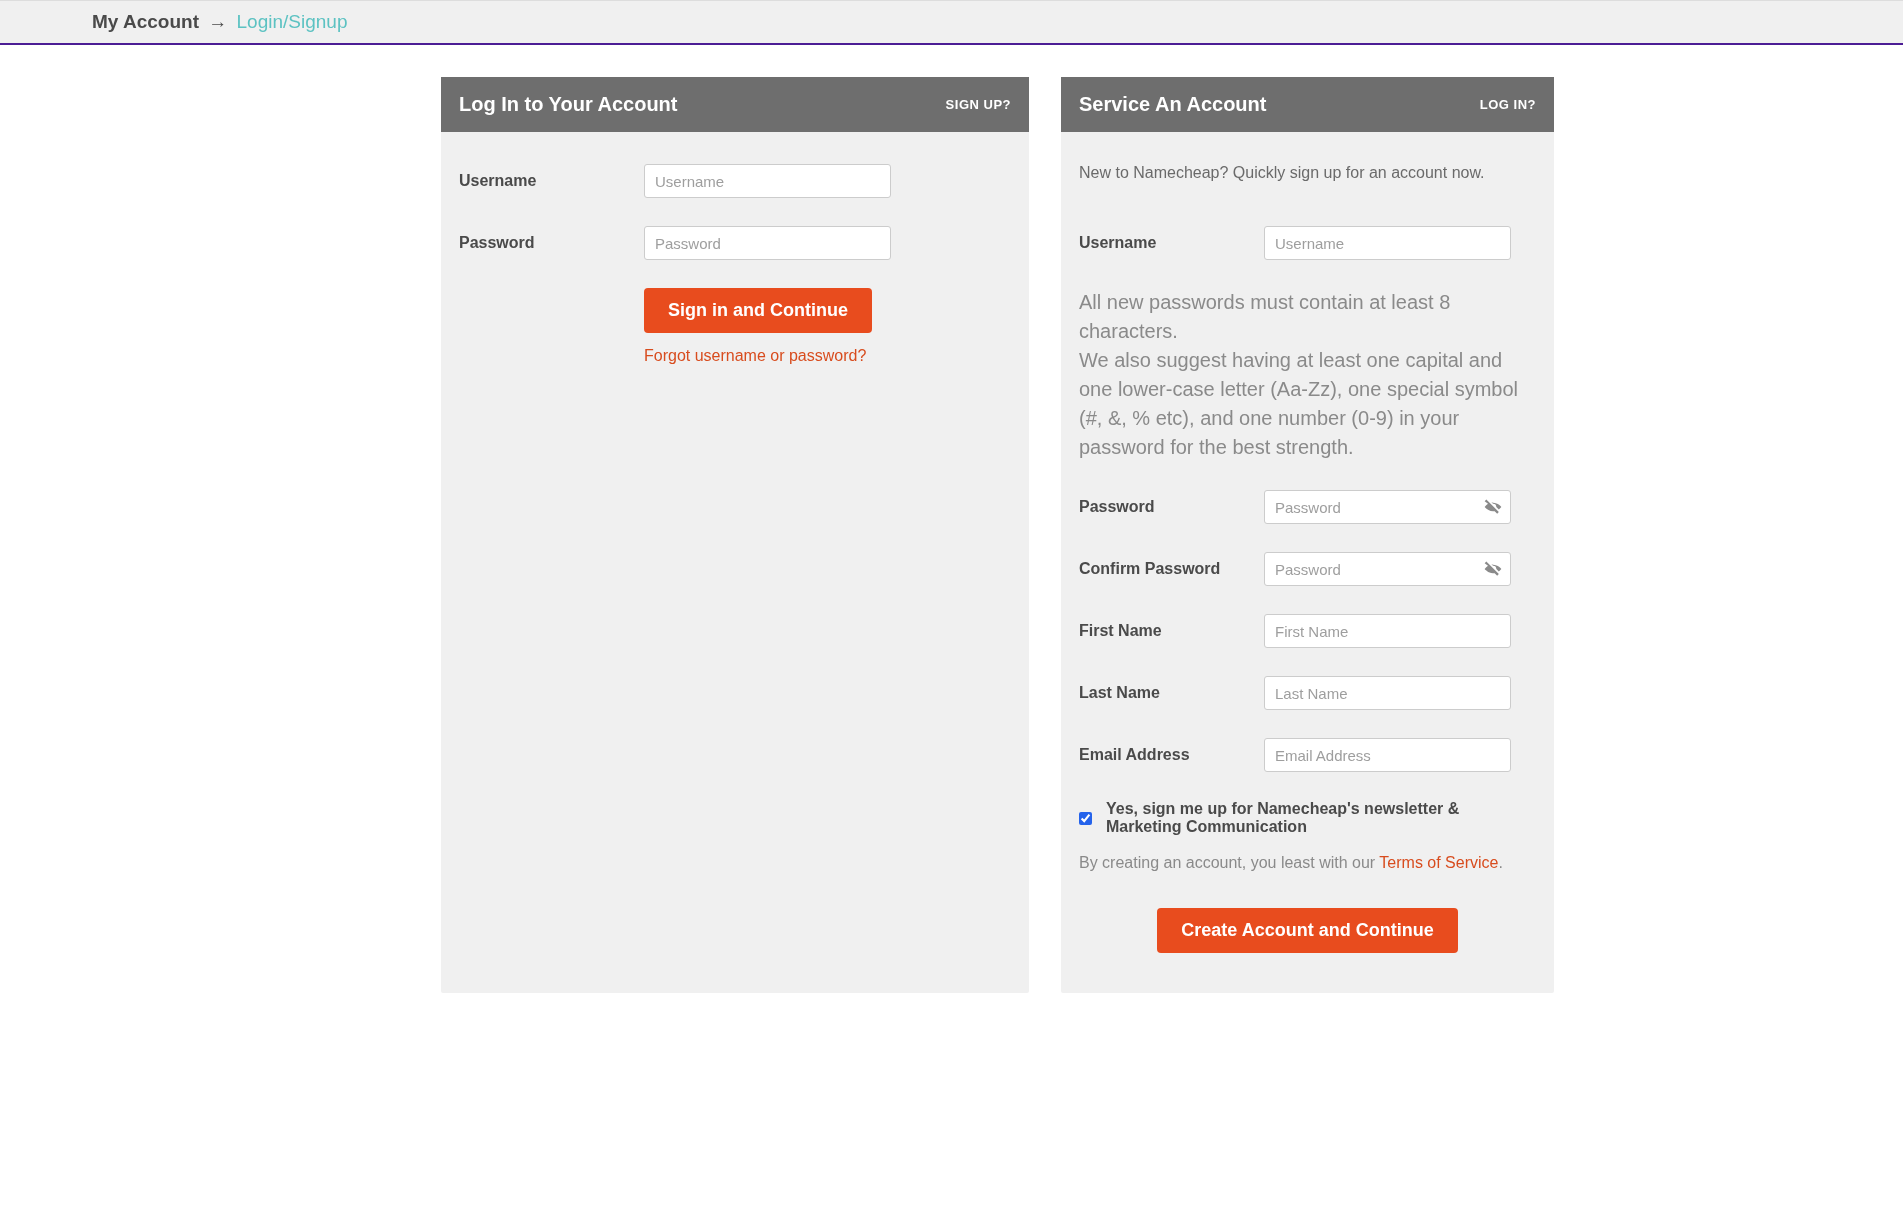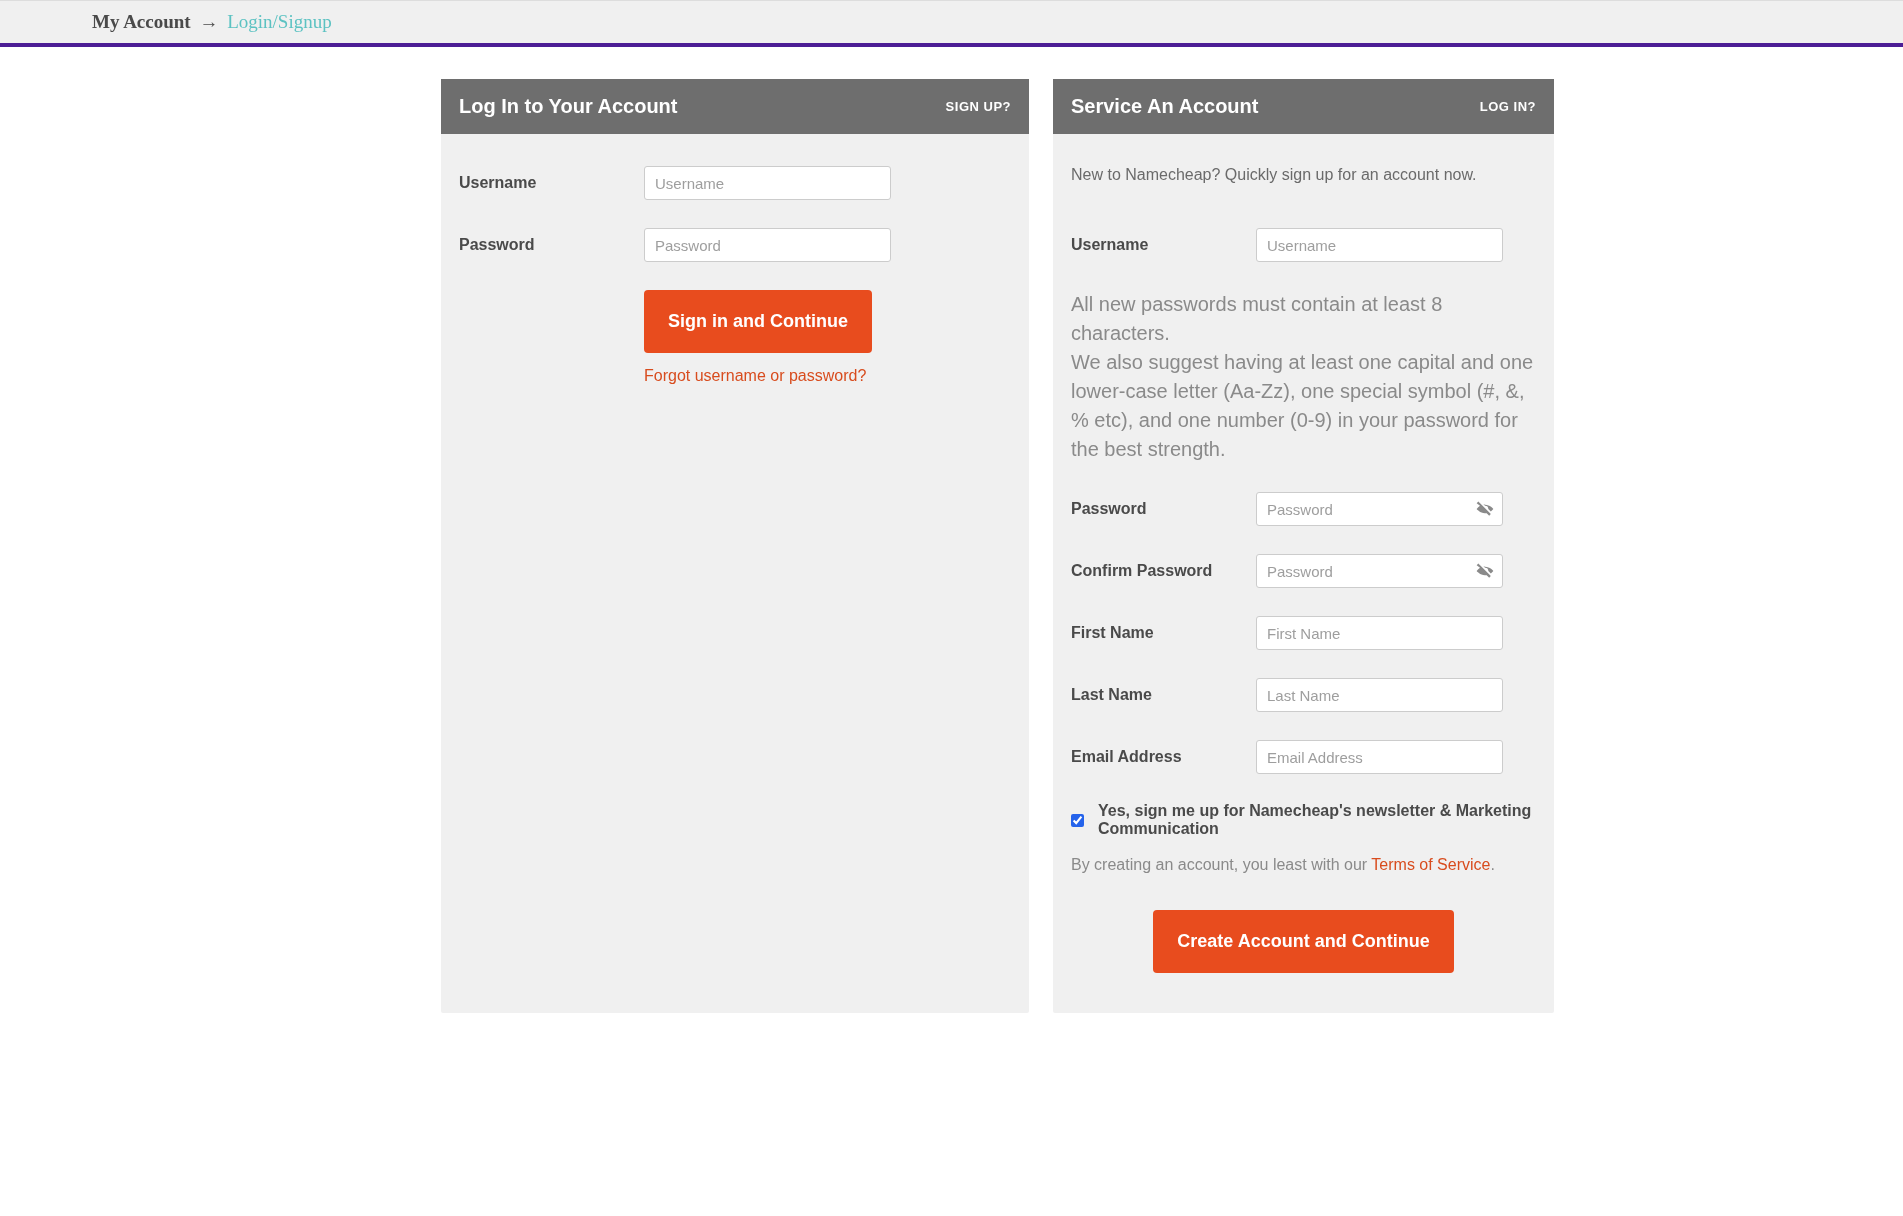--- a/index.html
+++ b/index.html
@@ -1,36 +1,36 @@
 <!DOCTYPE html>
 <html><head>
   <meta charset="utf-8">
   <style>
     * { box-sizing: border-box; margin: 0; padding: 0; }
     body { font-family: -apple-system, BlinkMacSystemFont, "Segoe UI", Helvetica, Arial, sans-serif; background: #fff; color: #4a4a4a; }
-    .breadcrumb-bar { background: #f0f0f0; border-top: 1px solid #ddd; border-bottom: 4px solid #4c1d95; padding: 10px 0; font-family: Liberation Serif, serif; }
+    .breadcrumb-bar { background: #f0f0f0; border-top: 1px solid #ddd; border-bottom: 2px solid #4c1d95; padding: 10px 0; }
     .breadcrumb { font-size: 19px; font-weight: 600; color: #4a4a4a; padding-left: 92px; }
     .breadcrumb .arrow { color: #4a4a4a; margin: 0 4px; }
     .breadcrumb .current { color: #5cc2c2; font-weight: 500; }
-    .main { display: flex; gap: 24px; max-width: 1205px; margin: 32px auto 0; padding: 0 0 40px 92px; }
+    .main { display: flex; gap: 32px; max-width: 1205px; margin: 32px auto 0; padding: 0 0 40px 92px; }
     .card { background: #f0f0f0; flex: 1; border-radius: 2px; }
     .card-header { background: #6e6e6e; color: #fff; padding: 16px 18px; display: flex; justify-content: space-between; align-items: center; }
     .card-title { font-size: 20px; font-weight: 600; }
     .card-header-link { color: #ffffff; font-size: 13px; font-weight: 700; letter-spacing: 0.5px; text-decoration: none; cursor: pointer; }
     .card-body { padding: 32px 18px 40px; }
     .intro-text { font-size: 16px; color: #6a6a6a; margin-bottom: 44px; }
     .hint-text { font-size: 20px; color: #8a8a8a; line-height: 1.45; margin-bottom: 28px; margin-top: 23px; }
     .form-row { display: flex; align-items: center; margin-bottom: 28px; }
     .form-label { width: 185px; font-size: 16px; font-weight: 600; color: #4a4a4a; flex-shrink: 0; }
     .form-input { width: 247px; height: 34px; border: 1px solid #ccc; border-radius: 3px; padding: 0 10px; font-size: 15px; color: #4a4a4a; background: #fff; }
     .form-input::placeholder { color: #9e9e9e; }
     .input-wrap { position: relative; width: 247px; }
     .input-wrap .form-input { width: 100%; padding-right: 36px; }
     .eye-icon { position: absolute; right: 8px; top: 50%; transform: translateY(-50%); width: 20px; height: 20px; cursor: pointer; color: #8a8a8a; }
-    .btn { display: inline-block; background: #e84c1e; color: #fff; border: none; border-radius: 4px; font-size: 18px; font-weight: 600; padding: 21px 24px; cursor: pointer; }
+    .btn { display: inline-block; background: #e84c1e; color: #fff; border: none; border-radius: 4px; font-size: 18px; font-weight: 600; padding: 12px 24px; cursor: pointer; }
     .btn-row { margin-left: 185px; }
     .btn-row-center { text-align: center; }
     .forgot-row { margin-left: 185px; margin-top: 14px; }
     .link-red { color: #d84c1e; font-size: 16px; text-decoration: none; cursor: pointer; }
     .checkbox-row { display: flex; align-items: center; margin-bottom: 18px; }
     .checkbox-row input[type=checkbox] { width: 15px; height: 15px; accent-color: #2563eb; margin-right: 14px; cursor: pointer; }
     .checkbox-label { font-size: 16px; font-weight: 600; color: #4a4a4a; }
     .tos-text { font-size: 16px; color: #8a8a8a; margin-bottom: 36px; }
     .tos-text a { color: #d84c1e; text-decoration: none; cursor: pointer; }
     .login-card { flex: 0 0 588px; }

